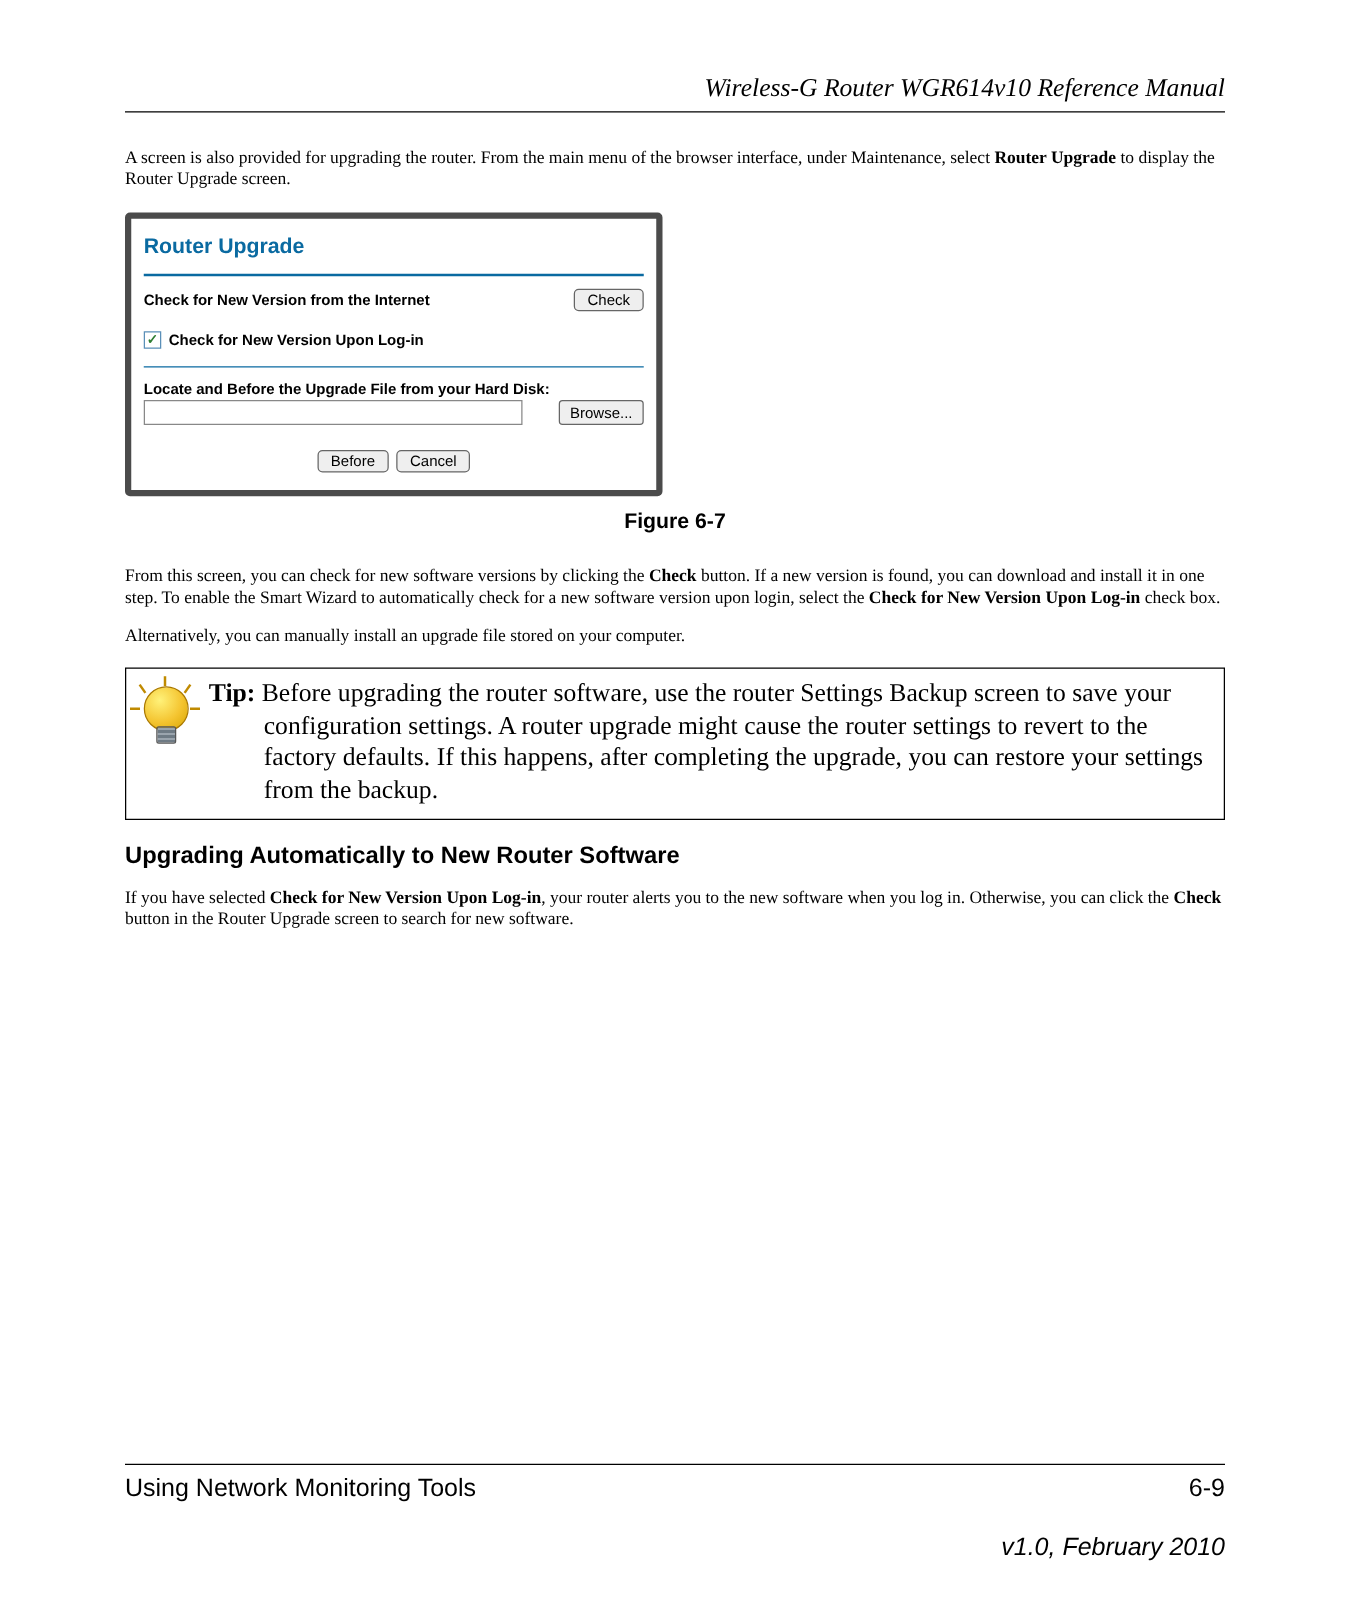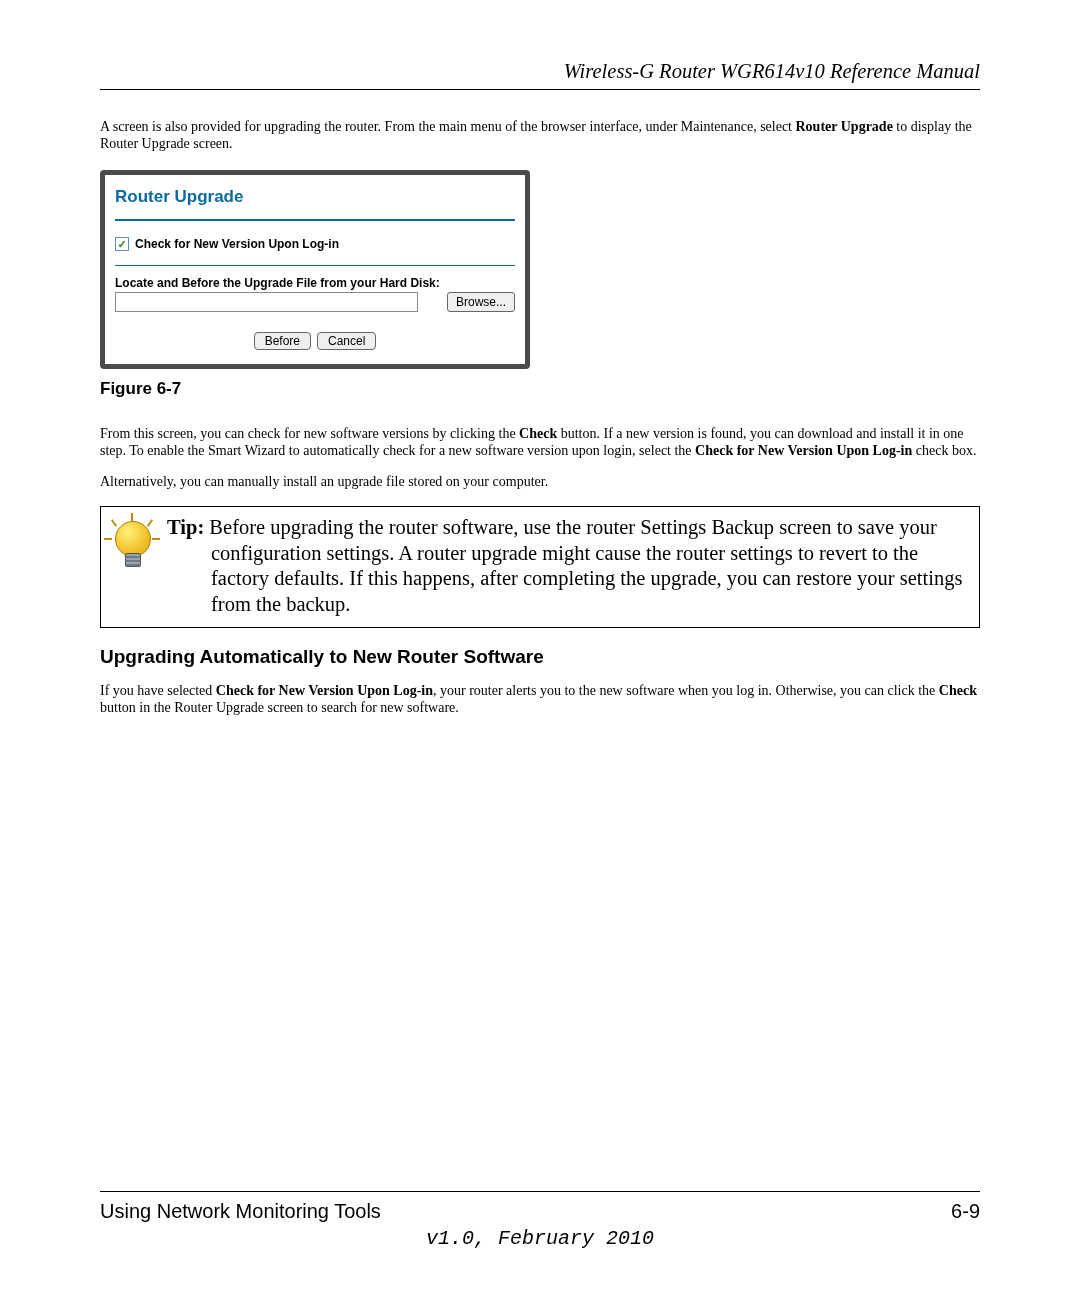--- a/index.html
+++ b/index.html
@@ -123,20 +123,21 @@
     display: flex;
     justify-content: center;
     gap: 6px;
     margin-top: 20px;
   }
   .figure-caption {
     font-family: Arial, Helvetica, sans-serif;
     font-weight: bold;
     font-size: 17px;
     margin: 10px 0 26px 0;
+    text-align: center;
   }
   .tip-box {
     border: 1px solid #000;
     display: flex;
     align-items: flex-start;
     margin: 16px 0 18px 0;
   }
   .tip-icon-cell {
     width: 60px;
     padding: 10px 8px;
@@ -199,42 +200,46 @@
     border-top: 1.5px solid #000;
     margin-bottom: 8px;
   }
   .footer-row {
     display: flex;
     justify-content: space-between;
     font-size: 20px;
     font-family: Arial, Helvetica, sans-serif;
   }
   .footer-version {
-    text-align: center;
+    text-align: right;
     font-style: italic;
-    font-family: Liberation Mono, monospace;
+    font-family: Liberation Sans, sans-serif;
     font-size: 20px;
-    margin-top: 4px;
+    margin-top: 24px;
   }
 </style>
 </head>
 <body>
 
 <div class="page">
 
   <div class="header-row">Wireless-G Router WGR614v10 Reference Manual</div>
 
   <p class="body-text">
     <span>A screen is also provided for upgrading the router. From the main menu of the browser interface, under Maintenance, select </span><b>Router Upgrade</b><span> to display the Router Upgrade screen.</span>
   </p>
 
   <div class="figure-box">
     <div class="fig-title">Router Upgrade</div>
     <hr class="fig-hr">
 
+    <div class="fig-row">
+      <span class="label">Check for New Version from the Internet</span>
+      <button class="fig-btn">Check</button>
+    </div>
 
     <div class="chk-row">
       <span class="chk">✓</span>
       <span>Check for New Version Upon Log-in</span>
     </div>
 
     <hr class="fig-hr-thin">
 
     <div class="locate-label">Locate and Before the Upgrade File from your Hard Disk:</div>
     <div class="file-row">

